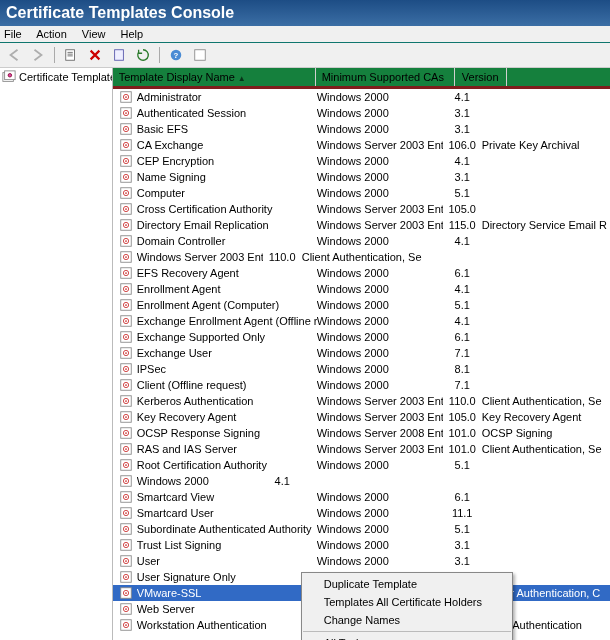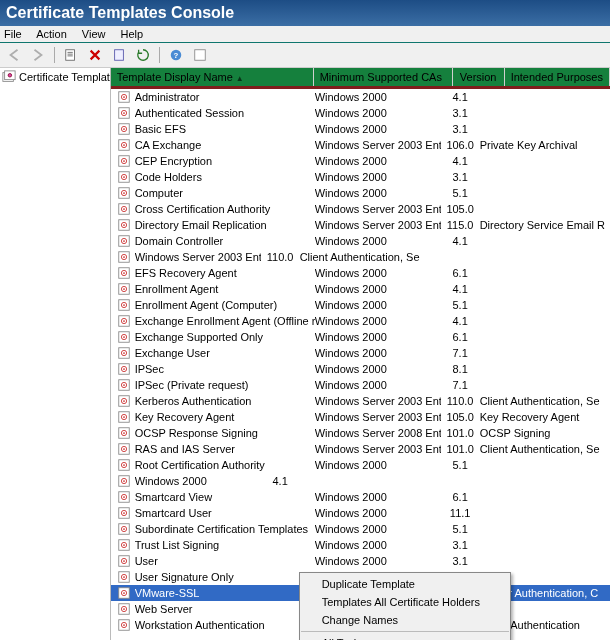--- a/index.html
+++ b/index.html
@@ -108,21 +108,20 @@
         </svg>
       <span>Certificate Templates (E</span>
     </div>
   </div>
 
   <div class="main">
     <div class="cols">
       <div class="c-name"><span>Template Display Name</span><span class="sort-arrow">▲</span></div>
       <div class="c-ca">Minimum Supported CAs</div>
       <div class="c-ver">Version</div>
-      <div class="c-purp">Intended Purposes</div>
     </div>
     <div class="rows" id="rows">
         <div class="row">
           <svg class="ricon" viewBox="0 0 16 16">
             <rect x="2" y="2" width="12" height="12" fill="#fff" stroke="#888"></rect>
             <circle cx="8" cy="8" r="3" fill="none" stroke="#c33"></circle>
             <circle cx="8" cy="8" r="1" fill="#c33"></circle>
           </svg>
           <div class="c-name">Administrator</div>
           <div class="c-ca">Windows 2000</div>
@@ -172,21 +171,21 @@
           <div class="c-ca">Windows 2000</div>
           <div class="c-ver">4.1</div>
           <div class="c-purp"></div>
         </div>
         <div class="row">
           <svg class="ricon" viewBox="0 0 16 16">
             <rect x="2" y="2" width="12" height="12" fill="#fff" stroke="#888"></rect>
             <circle cx="8" cy="8" r="3" fill="none" stroke="#c33"></circle>
             <circle cx="8" cy="8" r="1" fill="#c33"></circle>
           </svg>
-          <div class="c-name">Code Holders</div>
+          <div class="c-name">Name Signing</div>
           <div class="c-ca">Windows 2000</div>
           <div class="c-ver">3.1</div>
           <div class="c-purp"></div>
         </div>
         <div class="row">
           <svg class="ricon" viewBox="0 0 16 16">
             <rect x="2" y="2" width="12" height="12" fill="#fff" stroke="#888"></rect>
             <circle cx="8" cy="8" r="3" fill="none" stroke="#c33"></circle>
             <circle cx="8" cy="8" r="1" fill="#c33"></circle>
           </svg>
@@ -314,21 +313,21 @@
           <div class="c-ca">Windows 2000</div>
           <div class="c-ver">8.1</div>
           <div class="c-purp"></div>
         </div>
         <div class="row">
           <svg class="ricon" viewBox="0 0 16 16">
             <rect x="2" y="2" width="12" height="12" fill="#fff" stroke="#888"></rect>
             <circle cx="8" cy="8" r="3" fill="none" stroke="#c33"></circle>
             <circle cx="8" cy="8" r="1" fill="#c33"></circle>
           </svg>
-          <div class="c-name">IPSec (Private request)</div>
+          <div class="c-name">Client (Offline request)</div>
           <div class="c-ca">Windows 2000</div>
           <div class="c-ver">7.1</div>
           <div class="c-purp"></div>
         </div>
         <div class="row">
           <svg class="ricon" viewBox="0 0 16 16">
             <rect x="2" y="2" width="12" height="12" fill="#fff" stroke="#888"></rect>
             <circle cx="8" cy="8" r="3" fill="none" stroke="#c33"></circle>
             <circle cx="8" cy="8" r="1" fill="#c33"></circle>
           </svg>
@@ -412,21 +411,21 @@
           <div class="c-ca">Windows 2000</div>
           <div class="c-ver">11.1</div>
           <div class="c-purp"></div>
         </div>
         <div class="row">
           <svg class="ricon" viewBox="0 0 16 16">
             <rect x="2" y="2" width="12" height="12" fill="#fff" stroke="#888"></rect>
             <circle cx="8" cy="8" r="3" fill="none" stroke="#c33"></circle>
             <circle cx="8" cy="8" r="1" fill="#c33"></circle>
           </svg>
-          <div class="c-name">Subordinate Certification Templates</div>
+          <div class="c-name">Subordinate Authenticated Authority</div>
           <div class="c-ca">Windows 2000</div>
           <div class="c-ver">5.1</div>
           <div class="c-purp"></div>
         </div>
         <div class="row">
           <svg class="ricon" viewBox="0 0 16 16">
             <rect x="2" y="2" width="12" height="12" fill="#fff" stroke="#888"></rect>
             <circle cx="8" cy="8" r="3" fill="none" stroke="#c33"></circle>
             <circle cx="8" cy="8" r="1" fill="#c33"></circle>
           </svg>

